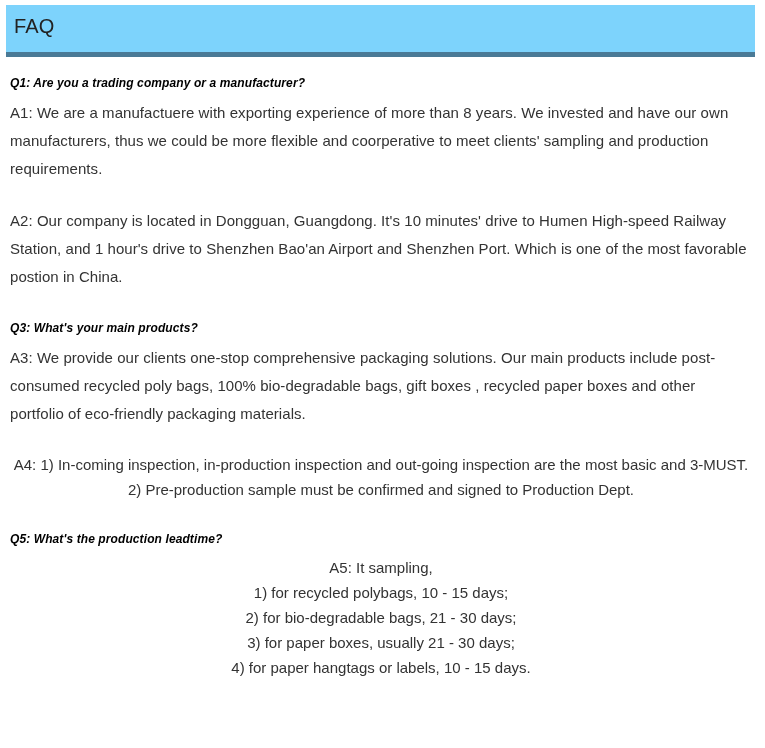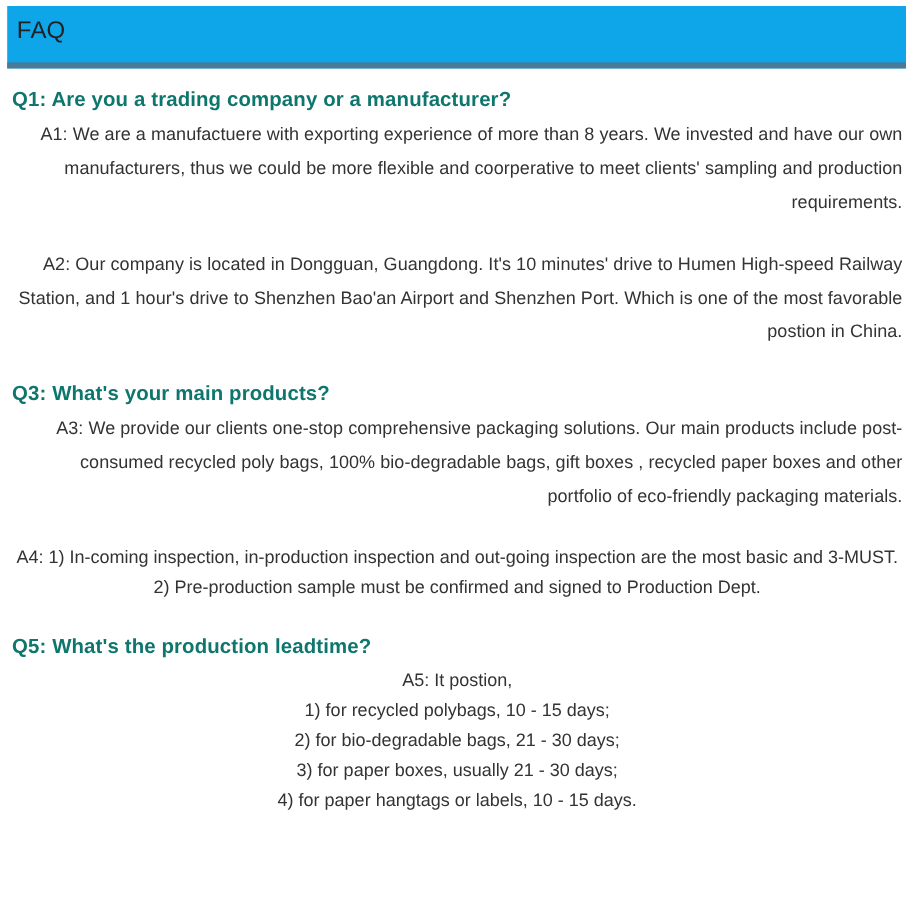--- a/index.html
+++ b/index.html
@@ -22,21 +22,21 @@
     background: #ffffff;
   }
 
   
   .faq-banner {
     position: absolute;
     left: 6px;
     top: 5px;
     width: 749px;
     height: 47px;
-    background: #0ea5e9;
+    background: #7dd3fc;
     border-bottom: 5px solid #4a7a96;
     box-sizing: content-box;
   }
   .faq-banner-title {
     position: absolute;
     left: 8px;
     top: 7px;
     font-size: 20px;
     font-weight: 400;
     color: #222222;
@@ -54,35 +54,36 @@
   }
 
   .qa-block {
     margin-bottom: 24px;
   }
   .qa-block:last-child {
     margin-bottom: 0;
   }
 
   .qa-question {
-    font-size: 17px;
+    font-size: 12px;
     font-weight: bold;
-    color: #0f766e;
+    color: #000000;
     line-height: 26px;
     margin: 0 0 3px 0;
     letter-spacing: 0.1px;
+    font-style: italic;
   }
 
   .qa-answer {
     font-size: 15px;
     font-weight: 400;
     color: #333333;
     line-height: 28px;
     margin: 0;
-    text-align: right;
+    text-align: left;
     letter-spacing: 0.05px;
   }
 
   
   .qa-lines {
     font-size: 15px;
     color: #333333;
     line-height: 26px;
     margin: 0;
   }
@@ -123,21 +124,21 @@
     <div class="qa-block tight">
       <div class="qa-lines">
           <span class="qa-line">A4: 1) In-coming inspection, in-production inspection and out-going inspection are the most basic and 3-MUST.</span>
           <span class="qa-line">2) Pre-production sample must be confirmed and signed to Production Dept.</span>
         </div>
     </div>
 
     <div class="qa-block tight">
       <p class="qa-question">Q5: What's the production leadtime?</p>
       <div class="qa-lines">
-          <span class="qa-line">A5: It postion,</span>
+          <span class="qa-line">A5: It sampling,</span>
           <span class="qa-line">1) for recycled polybags, 10 - 15 days;</span>
           <span class="qa-line">2) for bio-degradable bags, 21 - 30 days;</span>
           <span class="qa-line">3) for paper boxes, usually 21 - 30 days;</span>
           <span class="qa-line">4) for paper hangtags or labels, 10 - 15 days.</span>
         </div>
     </div>
 
   </div>
 </div>
 

